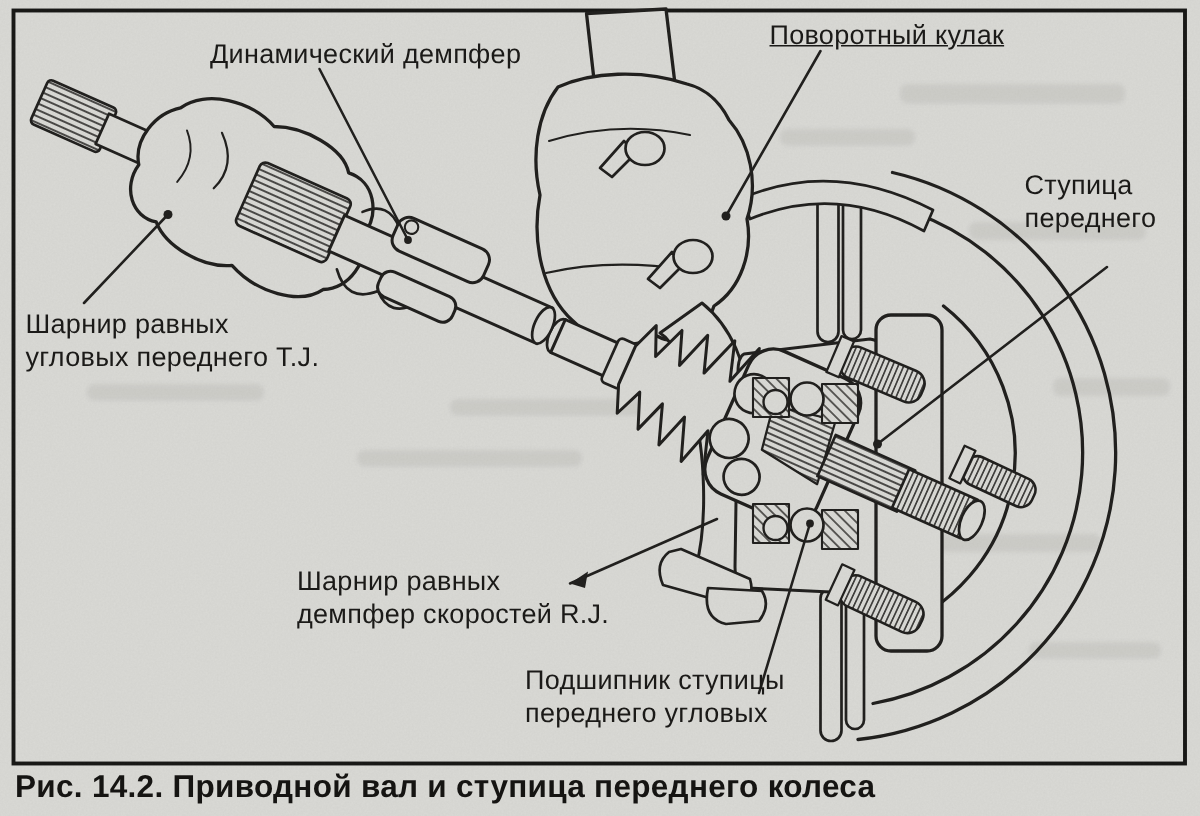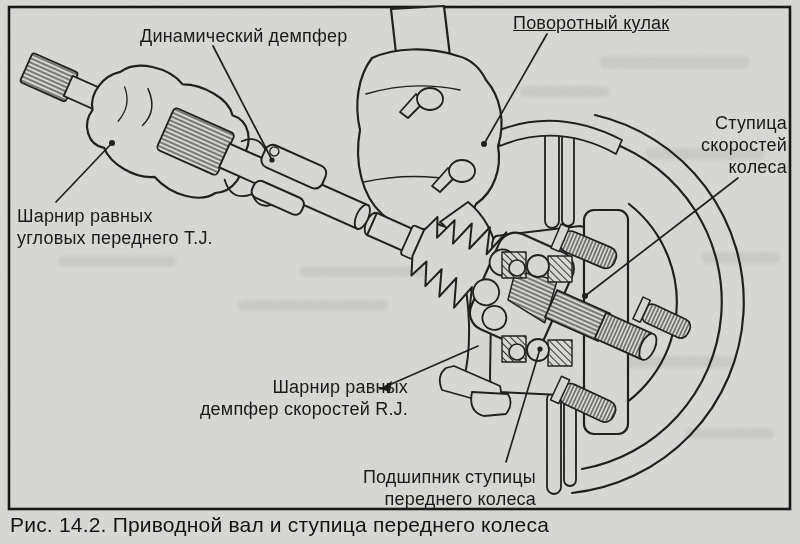--- a/index.html
+++ b/index.html
@@ -7,25 +7,25 @@
     position:relative;width:800px;height:544px;overflow:hidden;
     background:#fde047;
     font-family:"Liberation Sans",sans-serif;
     color:#1d1c1a;
   }
   svg{position:absolute;left:0;top:0;}
   .lbl{
     position:absolute;font-size:18px;line-height:22px;color:#1b1a18;
     letter-spacing:.2px;white-space:nowrap;
   }
-  .lbl.center{text-align:right;}
+  .lbl.center{text-align:left;}
   .lbl div{white-space:nowrap;}
   .caption{
     position:absolute;left:10px;top:513px;width:780px;
-    font-size:21px;font-weight:normal;letter-spacing:.2px;color:#151412;
+    font-size:21px;font-weight:bold;letter-spacing:.2px;color:#151412;
   }
 </style>
 </head>
 <body>
 
 <div class="page">
 
   <svg width="800" height="544" viewBox="0 0 800 544">
     <defs>
       <pattern id="pSpline" patternUnits="userSpaceOnUse" width="4" height="4">
@@ -196,33 +196,32 @@
 
     <rect width="800" height="544" filter="url(#grain)" opacity="0.7" pointer-events="none"></rect>
   </svg>
 
   <div class="lbl" style="left:140px;top:25px;">Динамический демпфер</div>
 
   <div class="lbl" style="left:513px;top:12px;text-decoration:underline;">Поворотный кулак</div>
 
   <div class="lbl center" style="left:683px;top:112px;width:104px;">
     <div>Ступица</div>
-    <div>скоростей</div>
-    <div>колеса</div>
+    <div>переднего</div>
   </div>
 
   <div class="lbl" style="left:17px;top:205px;">
     <div>Шарнир равных</div>
     <div>угловых переднего T.J.</div>
   </div>
 
   <div class="lbl center" style="left:198px;top:376px;width:210px;">
     <div>Шарнир равных</div>
     <div>демпфер скоростей R.J.</div>
   </div>
 
-  <div class="lbl center" style="left:350px;top:466px;width:186px;">
+  <div class="lbl center" style="left:350px;top:442px;width:186px;">
     <div>Подшипник ступицы</div>
-    <div>переднего колеса</div>
+    <div>переднего угловых</div>
   </div>
 
   <div class="caption">Рис. 14.2. Приводной вал и ступица переднего колеса</div>
 </div>
 
 </body></html>

